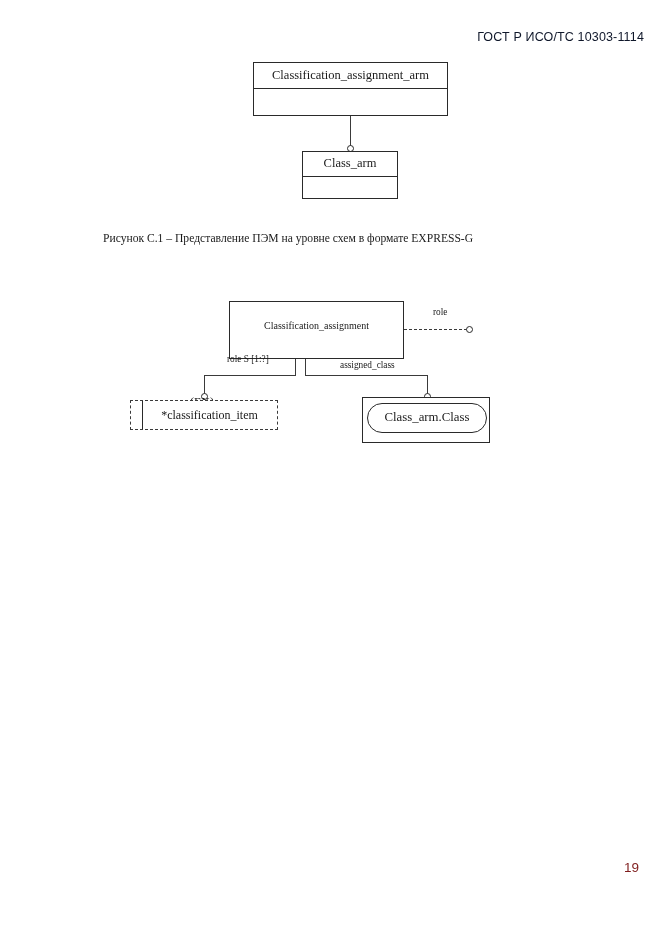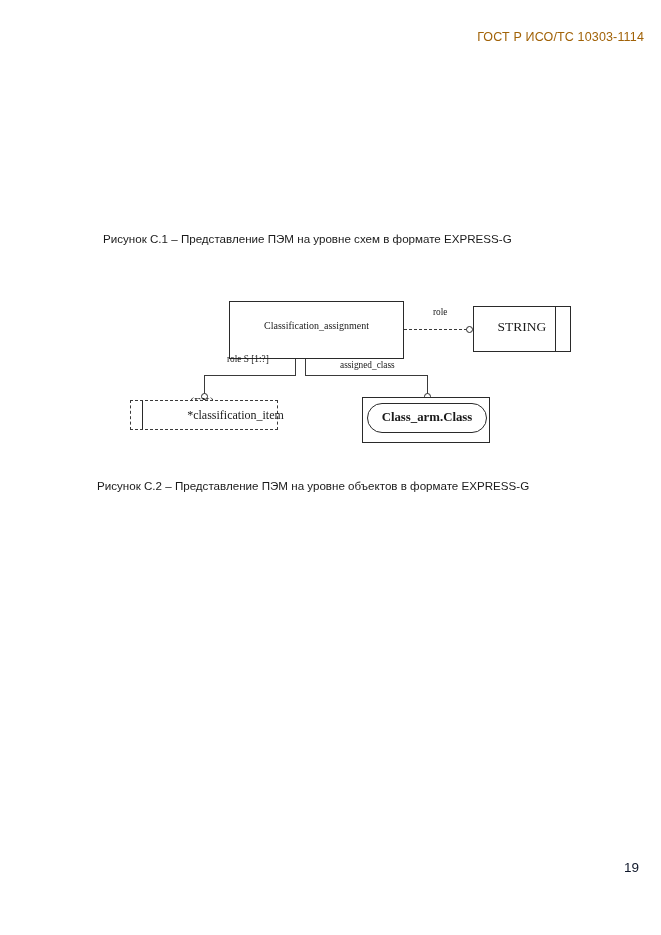--- a/index.html
+++ b/index.html
@@ -21,34 +21,34 @@
     width: 661px;
     height: 935px;
   }
   .doc-header {
     position: absolute;
     right: 17px;
     top: 30px;
     font-family: "Liberation Sans", sans-serif;
     font-size: 12.5px;
     letter-spacing: 0.15px;
-    color: #a16207;
+    color: #0f172a;
     white-space: nowrap;
   }
   .page-number {
     position: absolute;
     right: 22px;
     top: 860px;
     font-family: "Liberation Sans", sans-serif;
     font-size: 13.5px;
-    color: #0f172a;
+    color: #7f1d1d;
   }
   .fig-caption {
     position: absolute;
-    font-family: Liberation Sans, sans-serif;
+    font-family: Liberation Serif, serif;
     font-size: 11.6px;
     color: #1a1a1a;
     white-space: nowrap;
   }
   #caption-1 { left: 103px; top: 232px; }
   #caption-2 { left: 97px; top: 479px; }
 
   .figure {
     position: absolute;
   }
@@ -89,21 +89,20 @@
     box-sizing: border-box;
     border: 1.2px dashed #3a3a3a;
     background: #ffffff;
   }
   .rounded-box {
     position: absolute;
     box-sizing: border-box;
     border: 1.3px solid #2a2a2a;
     border-radius: 22px;
     background: #ffffff;
-    font-weight: bold;
   }
   .line-v {
     position: absolute;
     width: 0;
     border-left: 1.2px solid #3a3a3a;
   }
   .line-h {
     position: absolute;
     height: 0;
     border-top: 1.2px solid #3a3a3a;
@@ -137,62 +136,73 @@
     white-space: nowrap;
   }
 </style>
 </head>
 <body>
 
 <div class="page">
 
   <div class="doc-header">ГОСТ Р ИСО/ТС 10303-1114</div>
 
+  <div class="figure" id="figure-1">
+
+    <div class="box" style="left:253px; top:62px; width:195px; height:54px;">
+      <div class="box-label" style="top:5px; font-size:12.5px;">Classification_assignment_arm</div>
+      <div class="divider-h" style="top:25px;"></div>
+    </div>
+
+    <div class="line-v" style="left:350px; top:116px; height:32px;"></div>
+    <div class="conn-circle" style="left:346.5px; top:145px;"></div>
+
+    <div class="box" style="left:302px; top:151px; width:96px; height:48px;">
+      <div class="box-label" style="top:4px; font-size:12.5px;">Class_arm</div>
+      <div class="divider-h" style="top:24px;"></div>
+    </div>
+
+  </div>
 
   <div class="fig-caption" id="caption-1">Рисунок С.1 –  Представление ПЭМ на уровне схем в формате EXPRESS-G</div>
 
   <div class="figure" id="figure-2">
 
     <div class="box" style="left:229px; top:21px; width:175px; height:58px;">
       <div class="box-label" style="top:18px; font-size:10px;">Classification_assignment</div>
     </div>
 
     <div class="line-dash-h" style="left:404px; top:49px; width:63px;"></div>
     <div class="edge-label" style="left:425px; top:27px;margin-left:8px;">role</div>
     <div class="conn-circle" style="left:466px; top:46px;"></div>
 
-    <div class="box" style="left:473px; top:26px; width:98px; height:46px;">
-      <div class="box-label" style="top:12px; font-size:13.5px;">STRING</div>
-      <div class="divider-v" style="left:81px;"></div>
-    </div>
 
     <div class="line-v" style="left:295px; top:79px; height:17px;"></div>
     <div class="line-h" style="left:204px; top:95px; width:92px;"></div>
     <div class="line-v" style="left:204px; top:95px; height:21px;"></div>
     <div class="edge-label" style="left:227px; top:74px;">role S [1:?]</div>
     <div class="conn-circle" style="left:200.5px; top:113px;"></div>
 
     <div class="ex-label" style="left:190px; top:115px;">(EX)</div>
 
     <div class="dashed-box" style="left:130px; top:120px; width:148px; height:30px;">
       <div class="divider-v" style="left:11px;"></div>
-      <div class="box-label" style="top:7px; left:11px; width:calc(100% - 11px); font-size:12px;padding-left:26px;">*classification_item</div>
+      <div class="box-label" style="top:7px; left:11px; width:calc(100% - 11px); font-size:12px;">*classification_item</div>
     </div>
 
     <div class="line-v" style="left:305px; top:79px; height:17px;"></div>
     <div class="line-h" style="left:305px; top:95px; width:122px;"></div>
     <div class="line-v" style="left:427px; top:95px; height:21px;"></div>
     <div class="edge-label" style="left:340px; top:80px;">assigned_class</div>
     <div class="conn-circle" style="left:423.5px; top:113px;"></div>
 
     <div class="box" style="left:362px; top:117px; width:128px; height:46px;">
       <div class="rounded-box" style="left:4px; top:5px; width:120px; height:30px;">
         <div class="box-label" style="top:6px; font-size:12.8px;">Class_arm.Class</div>
       </div>
     </div>
 
   </div>
 
-  <div class="fig-caption" id="caption-2">Рисунок С.2 –  Представление ПЭМ на уровне объектов в формате EXPRESS-G</div>
 
   <div class="page-number">19</div>
 
 </div>
 
 </body></html>

